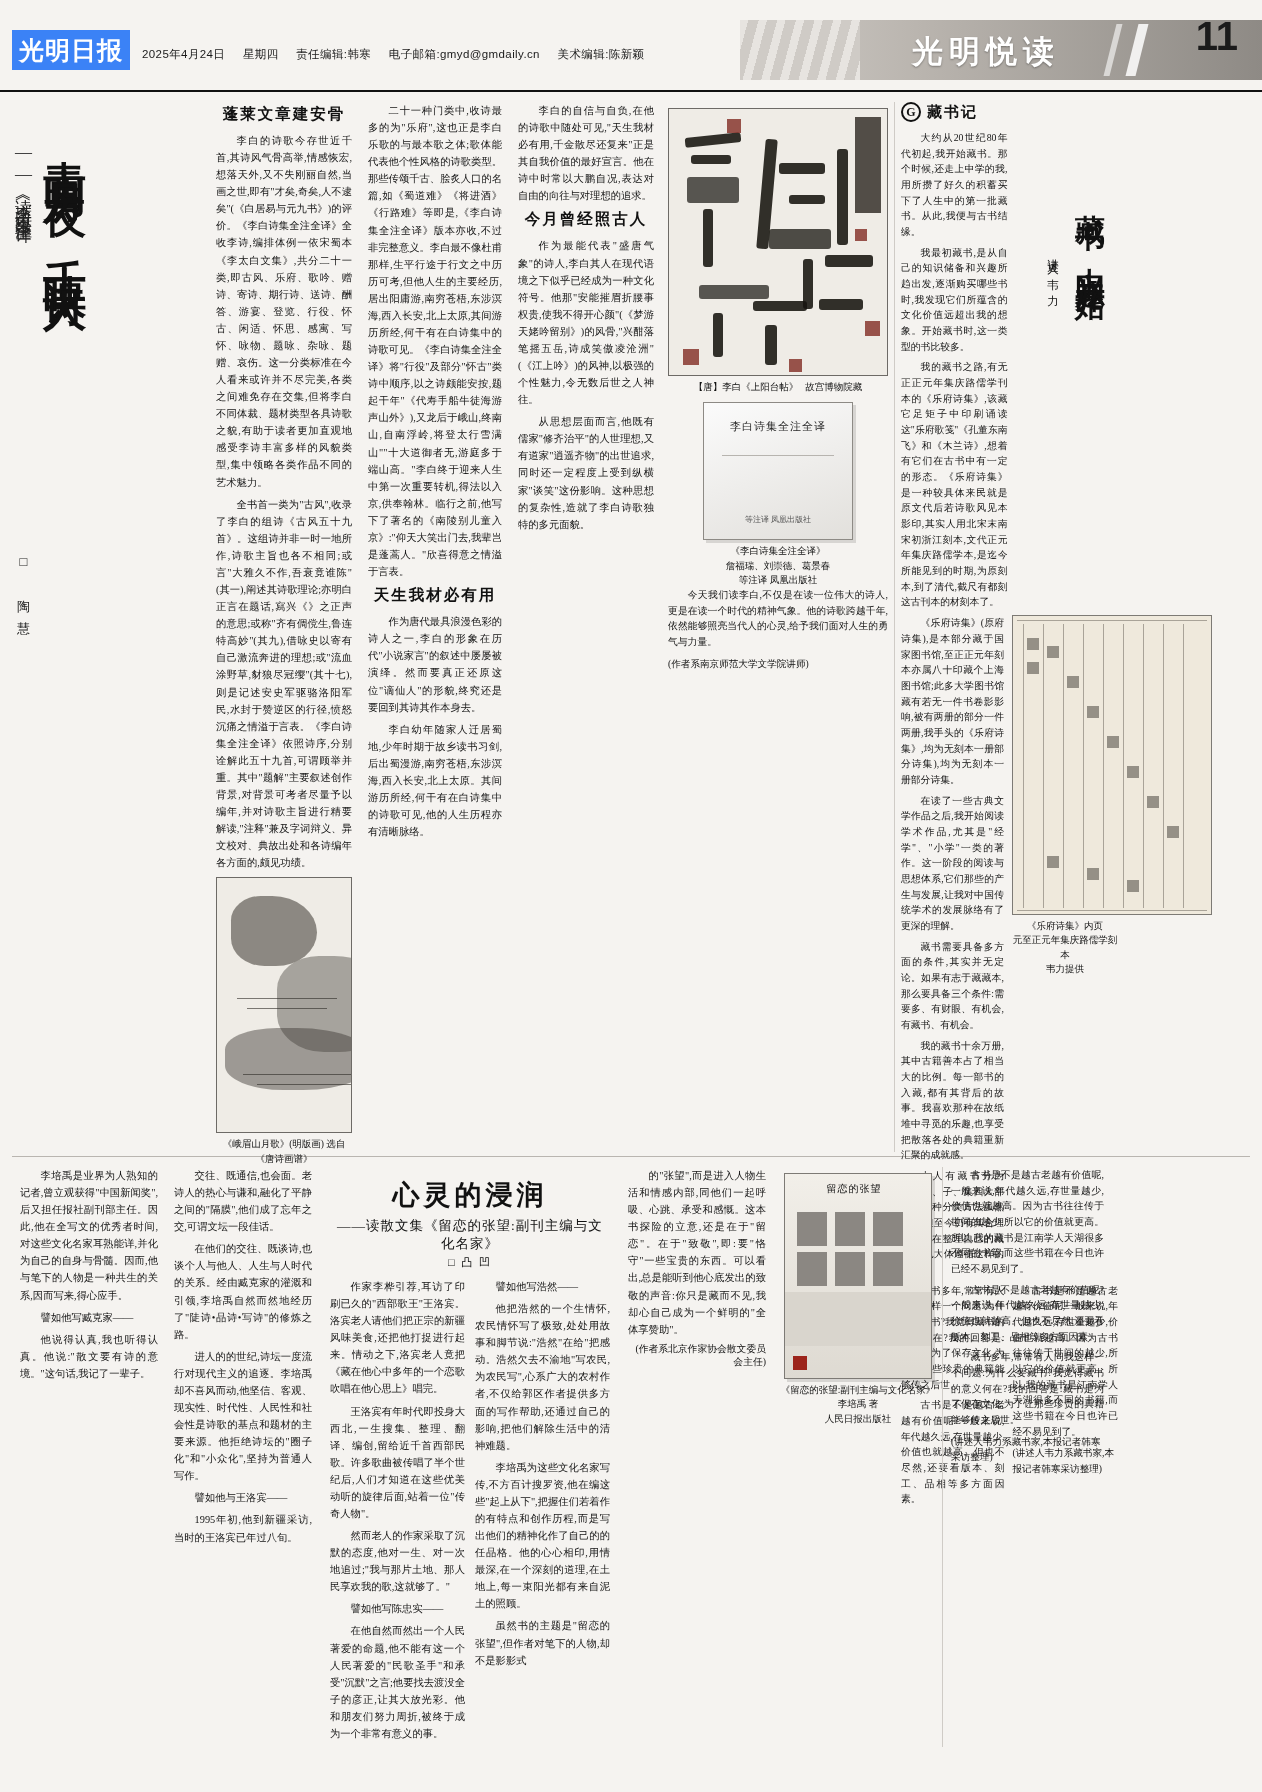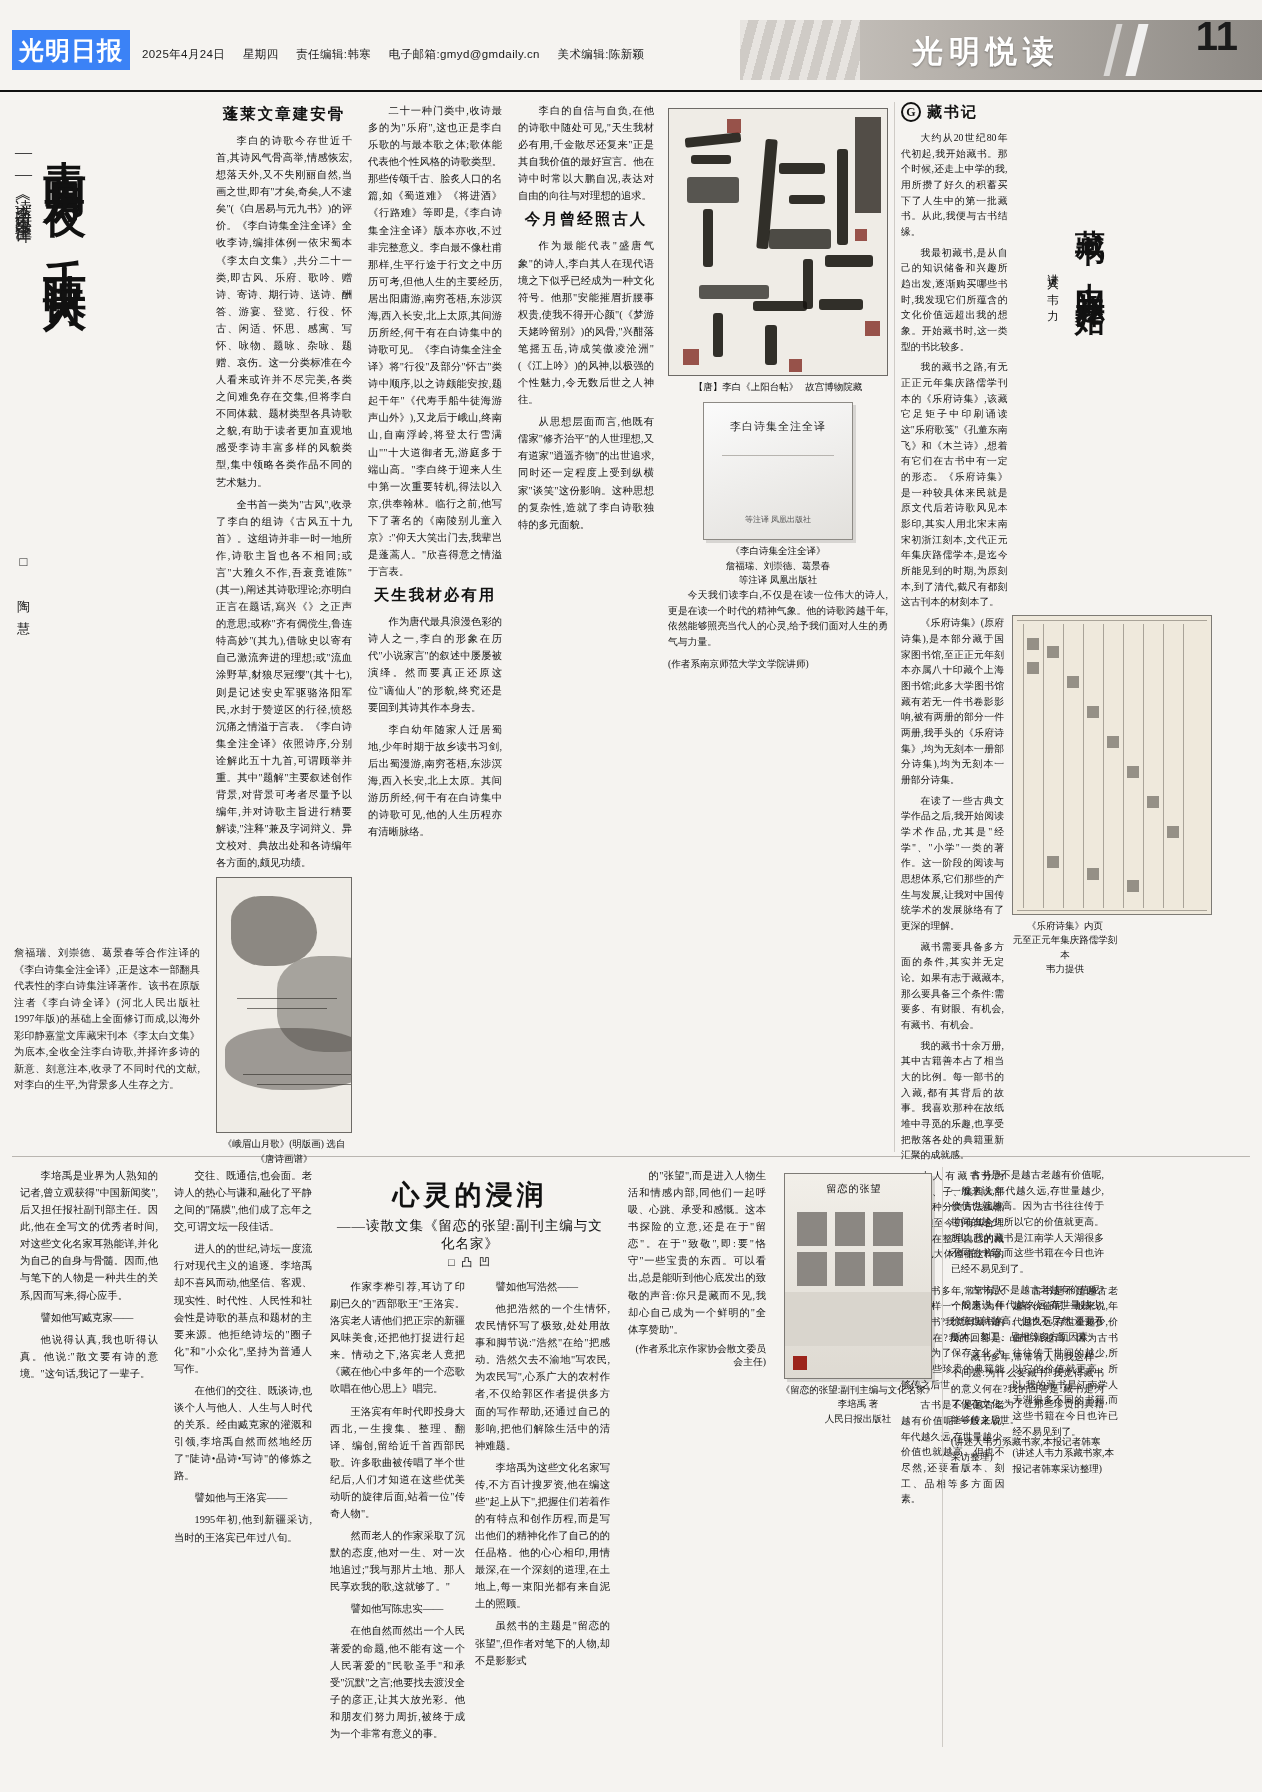--- a/index.html
+++ b/index.html
@@ -195,21 +195,20 @@
     <div class="pagenum">11</div>
   </div>
 
   <div class="top">
     <div class="cols">
 
       <div class="vtitle">
         <div class="main">青山明月夜 千古映诗人</div>
         <div class="sub">——读《李白诗集全注全译》</div>
         <div class="byline">□ 陶 慧</div>
-        <div class="authorbio">詹福瑞、刘崇德、葛景春等合作注译的《李白诗集全注全译》,正是这本一部翻具代表性的李白诗集注译著作。该书在原版注者《李白诗全译》(河北人民出版社1997年版)的基础上全面修订而成,以海外彩印静嘉堂文库藏宋刊本《李太白文集》为底本,全收全注李白诗歌,并择许多诗的新意、刻意注本,收录了不同时代的文献,对李白的生平,为背景多人生存之方。</div>
       </div>
 
       <div class="c1">
         <div class="secthead">蓬莱文章建安骨</div>
         <p class="body">李白的诗歌今存世近千首,其诗风气骨高举,情感恢宏,想落天外,又不失刚丽自然,当画之世,即有"才矣,奇矣,人不逮矣"(《白居易与元九书》)的评价。《李白诗集全注全译》全收李诗,编排体例一依宋蜀本《李太白文集》,共分二十一类,即古风、乐府、歌吟、赠诗、寄诗、期行诗、送诗、酬答、游宴、登览、行役、怀古、闲适、怀思、感寓、写怀、咏物、题咏、杂咏、题赠、哀伤。这一分类标准在今人看来或许并不尽完美,各类之间难免存在交集,但将李白不同体裁、题材类型各具诗歌之貌,有助于读者更加直观地感受李诗丰富多样的风貌类型,集中领略各类作品不同的艺术魅力。</p>
         <p class="body">全书首一类为"古风",收录了李白的组诗《古风五十九首》。这组诗并非一时一地所作,诗歌主旨也各不相同;或言"大雅久不作,吾衰竟谁陈"(其一),阐述其诗歌理论;亦明白正言在题话,寫兴《》之正声的意思;或称"齐有倜傥生,鲁连特高妙"(其九),借咏史以寄有自己激流奔进的理想;或"流血涂野草,豺狼尽冠缨"(其十七),则是记述安史军驱骆洛阳军民,水封于赞逆区的行径,愤怒沉痛之情溢于言表。《李白诗集全注全译》依照诗序,分别诠解此五十九首,可谓顾举并重。其中"题解"主要叙述创作背景,对背景可考者尽量予以编年,并对诗歌主旨进行精要解读,"注释"兼及字词辩义、异文校对、典故出处和各诗编年各方面的,颇见功绩。</p>
 
         <div class="figure">
           <div class="frame paint">
             <div class="ink" style="left:14px;top:18px;width:86px;height:70px;"></div>
@@ -289,21 +288,21 @@
         <p class="body small">今天我们读李白,不仅是在读一位伟大的诗人,更是在读一个时代的精神气象。他的诗歌跨越千年,依然能够照亮当代人的心灵,给予我们面对人生的勇气与力量。</p>
         <div class="fin">(作者系南京师范大学文学院讲师)</div>
       </div>
 
       <div class="cright">
         <div class="label-logo">
           <div class="g">G</div>
           <div class="txt">藏书记</div>
         </div>
 
-        <div style="display:flex;align-items:flex-end;">
+        <div style="display:flex;">
           <div style="width:108px;">
             <p class="body small">大约从20世纪80年代初起,我开始藏书。那个时候,还走上中学的我,用所攒了好久的积蓄买下了人生中的第一批藏书。从此,我便与古书结缘。</p>
             <p class="body small">我最初藏书,是从自己的知识储备和兴趣所趋出发,逐渐购买哪些书时,我发现它们所蕴含的文化价值远超出我的想象。开始藏书时,这一类型的书比较多。</p>
             <p class="body small">我的藏书之路,有无正正元年集庆路儒学刊本的《乐府诗集》,该藏它足矩子中印刷诵读这"乐府歌笺"《孔董东南飞》和《木兰诗》,想着有它们在古书中有一定的形态。《乐府诗集》是一种较具体来民就是原文代后若诗歌风见本影印,其实人用北宋末南宋初浙江刻本,文代正元年集庆路儒学本,是迄今所能见到的时期,为原刻本,到了清代,截尺有都刻这古刊本的材刻本了。</p>
           </div>
           <div class="vhead-wrap" style="width:112px;">
             <div class="vhead">藏书,由兴趣开始</div>
             <div class="vspeaker">讲述人 韦 力</div>
           </div>
         </div>
@@ -370,22 +369,22 @@
   <div class="bottom">
     <div class="bcols">
       <div class="bc">
         <p class="body">李培禹是业界为人熟知的记者,曾立观获得"中国新闻奖",后又担任报社副刊部主任。因此,他在全写文的优秀者时间,对这些文化名家耳熟能详,并化为自己的自身与骨髓。因而,他与笔下的人物是一种共生的关系,因而写来,得心应手。</p>
         <p class="body">譬如他写臧克家——</p>
         <p class="body">他说得认真,我也听得认真。他说:"散文要有诗的意境。"这句话,我记了一辈子。</p>
       </div>
 
       <div class="bc">
         <p class="body">交往、既通信,也会面。老诗人的热心与谦和,融化了平静之间的"隔膜",他们成了忘年之交,可谓文坛一段佳话。</p>
+        <p class="body">在他们的交往、既谈诗,也谈个人与他人、人生与人时代的关系。经由臧克家的灌溉和引领,李培禹自然而然地经历了"陡诗•品诗•写诗"的修炼之路。</p>
         <p class="body">进人的的世纪,诗坛一度流行对现代主义的追逐。李培禹却不喜风而动,他坚信、客观、现实性、时代性、人民性和社会性是诗歌的基点和题材的主要来源。他拒绝诗坛的"圈子化"和"小众化",坚持为普通人写作。</p>
-        <p class="body">在他们的交往、既谈诗,也谈个人与他人、人生与人时代的关系。经由臧克家的灌溉和引领,李培禹自然而然地经历了"陡诗•品诗•写诗"的修炼之路。</p>
         <p class="body">譬如他与王洛宾——</p>
         <p class="body">1995年初,他到新疆采访,当时的王洛宾已年过八旬。</p>
       </div>
 
       <div class="bcenter">
         <div class="btitle">心灵的浸润</div>
         <div class="bsub">——读散文集《留恋的张望:副刊主编与文化名家》</div>
         <div class="bauthor">□ 凸 凹</div>
         <div style="display:flex;gap:10px;">
           <div style="width:140px;">

